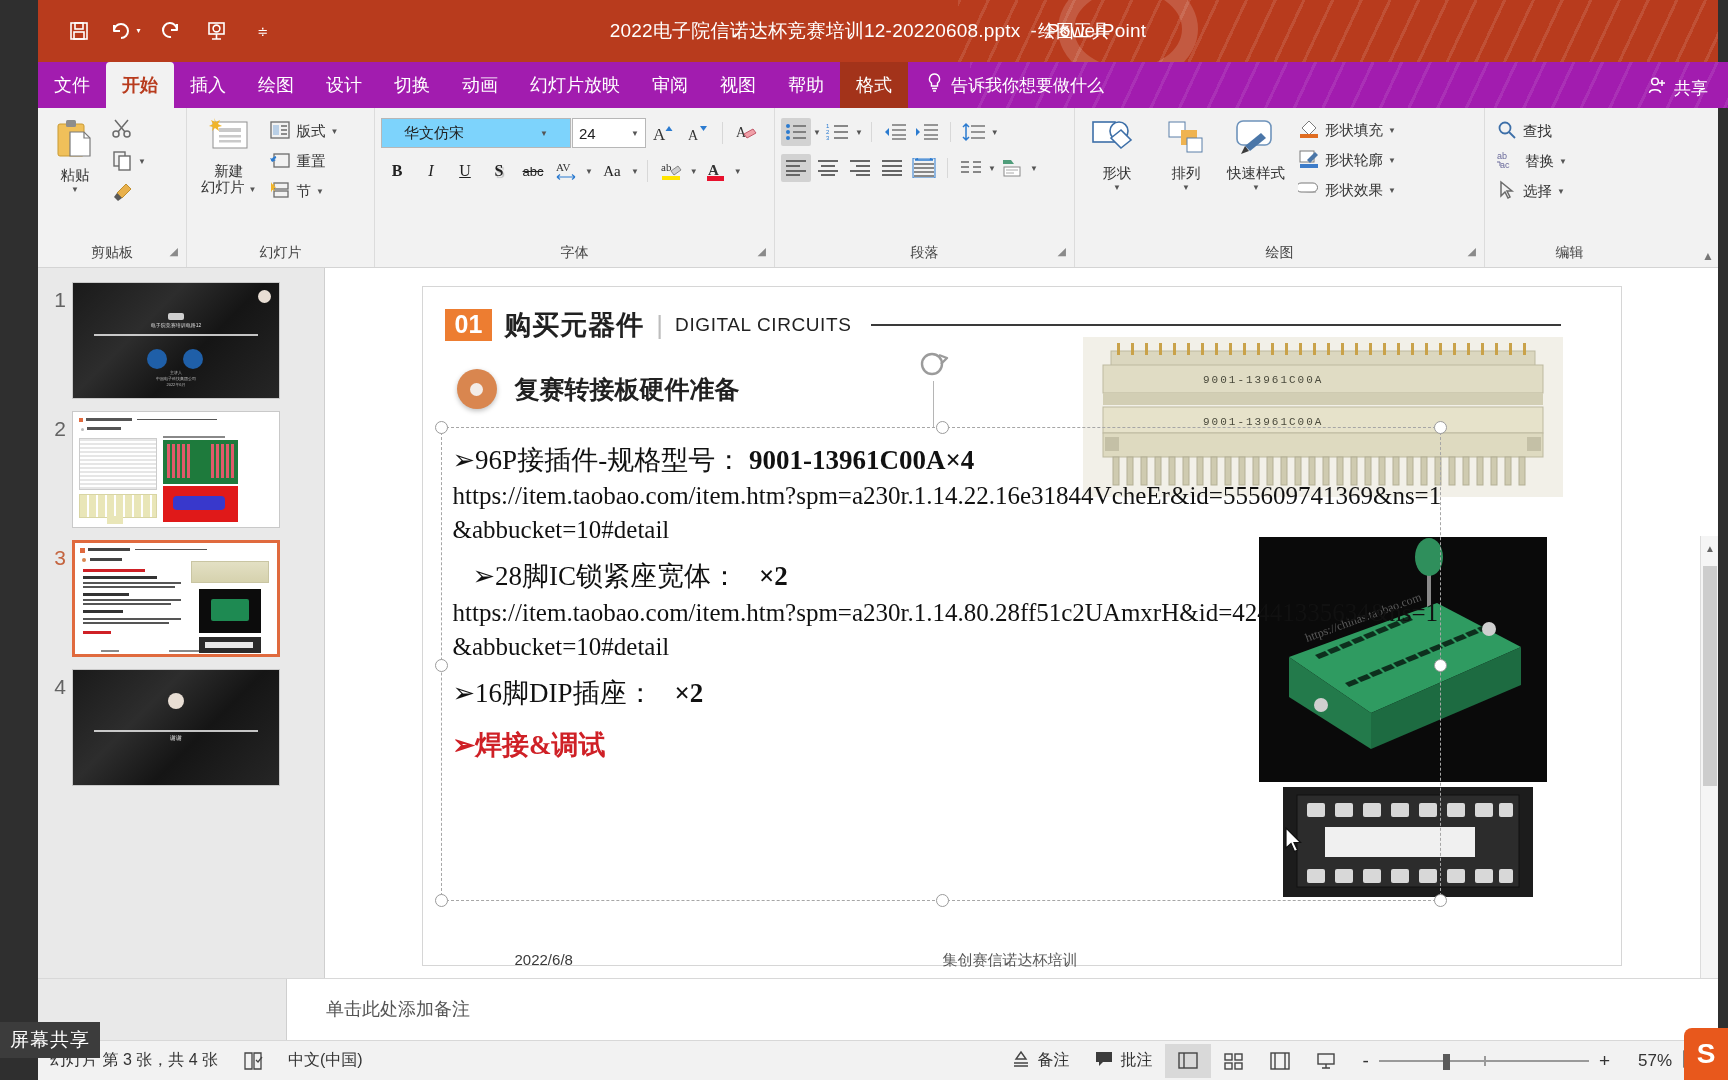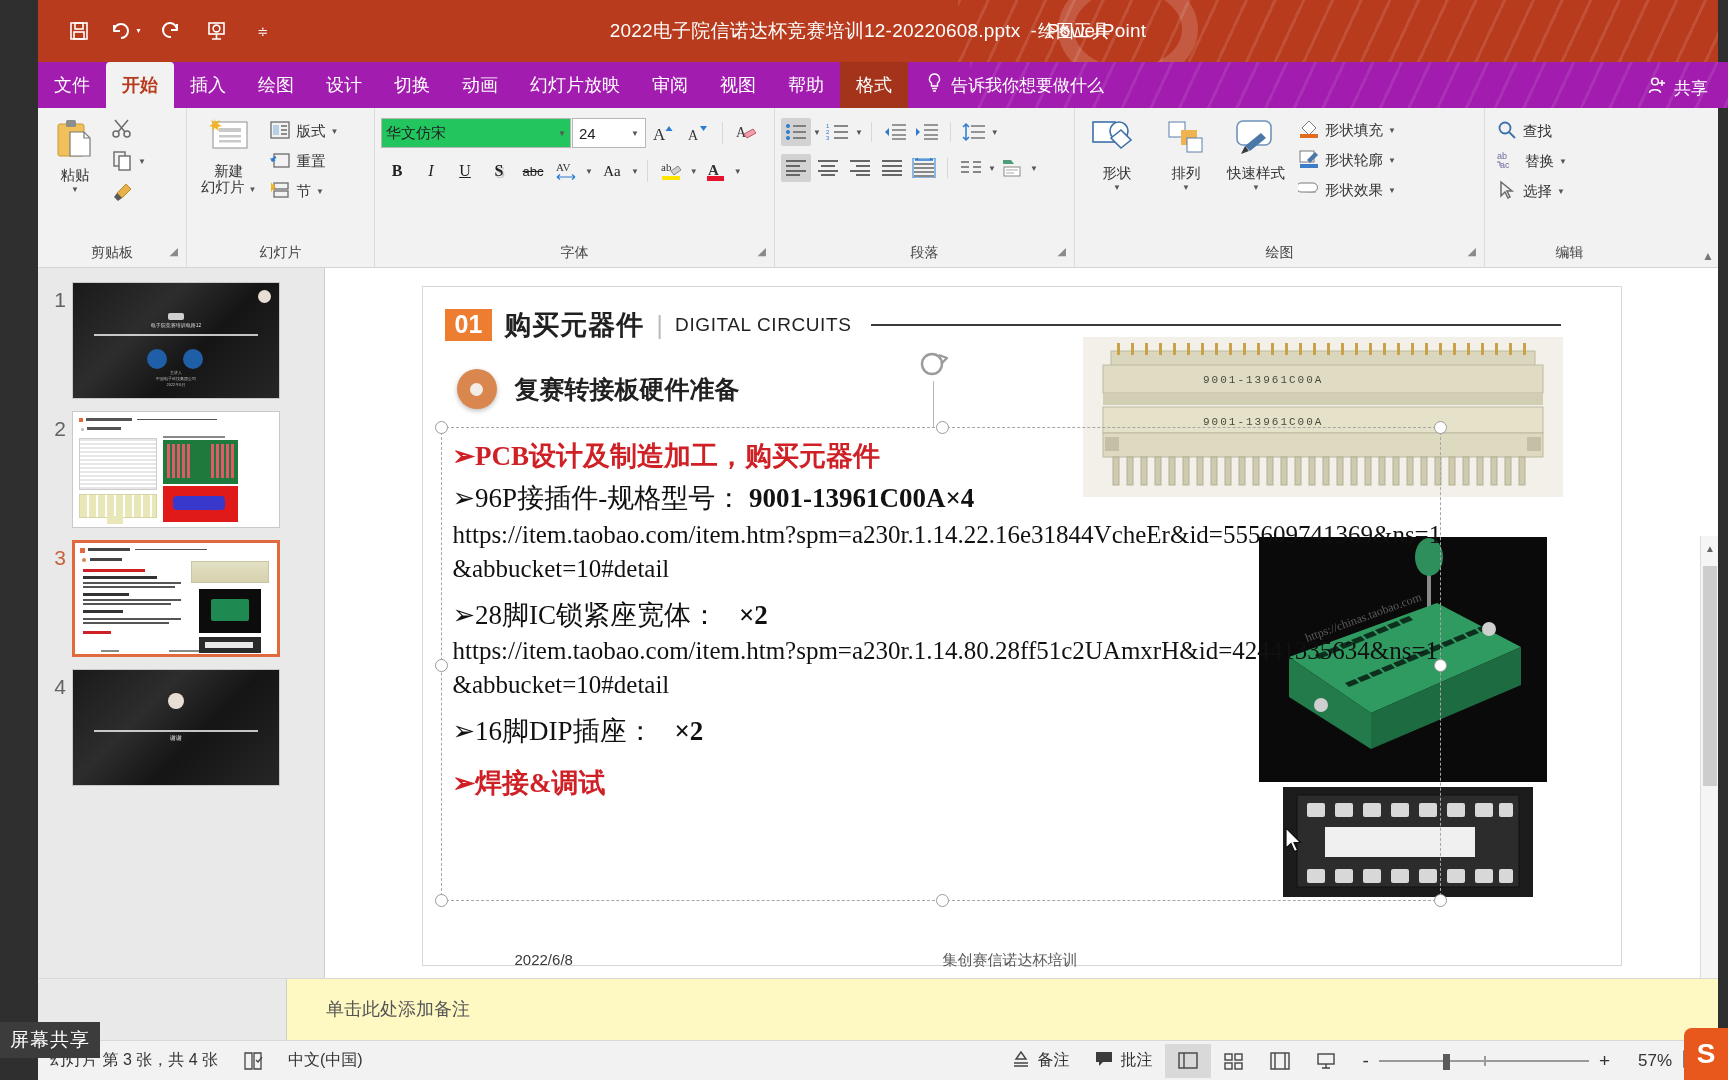--- a/index.html
+++ b/index.html
@@ -111,22 +111,22 @@
   .iconbtn {
     width:30px; height:28px; display:flex; align-items:center; justify-content:center;
     font-size:15px; color:#3a3a3a;
   }
   .iconbtn.sel { background:#d2d2d2; border-radius:2px; }
   .caret { font-size:8px; color:#555; }
   .rowflex { display:flex; align-items:center; gap:2px; }
 
   
   .fontbox {
-    width:190px; height:30px; border:1px solid #b7b7b7; background:#22c55e;
-    display:flex; align-items:center; padding:0 4px; font-size:15px;
+    width:190px; height:30px; border:1px solid #b7b7b7; background:#7dd3fc;
+    display:flex; align-items:center; padding:0 22px; font-size:15px;
   }
   .fontbox .v { flex:1; overflow:hidden; white-space:nowrap; }
   .sizebox {
     width:74px; height:30px; border:1px solid #b7b7b7; background:#fff;
     display:flex; align-items:center; padding:0 6px; font-size:15px; margin-left:-1px;
   }
   .fmtbtn { width:32px; height:30px; display:flex; align-items:center; justify-content:center; font-size:16px; }
 
   .vsep { width:1px; background:#d8d8d8; margin:4px 6px; align-self:stretch; }
 
@@ -222,21 +222,21 @@
   }
   .img-dip {
     position:absolute; left:860px; top:500px; width:250px; height:110px;
     background:#1b1b1b; overflow:hidden;
   }
   .cursor { position:absolute; left:862px; top:540px; width:18px; height:26px; }
 
   
   .notespane {
     position:absolute; left:38px; top:978px; width:1680px; height:62px;
-    background:#fef9c3; border-top:1px solid #d8d8d8;
+    background:#ffffff; border-top:1px solid #d8d8d8;
   }
   .notespane .np-left { position:absolute; left:0; top:0; width:249px; height:62px; background:#e9e9e9; border-right:1px solid #cfcfcf; }
   .notespane .nptext { position:absolute; left:288px; top:18px; font-size:18px; color:#555; }
 
   
   .statusbar {
     position:absolute; left:38px; bottom:0; width:1680px; height:40px;
     background:#f2f2f2; border-top:1px solid #d8d8d8;
     display:flex; align-items:center; font-size:16px; color:#333;
   }
@@ -1025,31 +1025,28 @@
         </div>
         <div class="rotline"></div>
         <div class="rot">
           <svg width="34" height="34" viewBox="0 0 34 34" fill="none" stroke="#9b9b9b" stroke-width="2.4">
             <circle cx="15" cy="17" r="10"></circle>
               <path d="M22 8 L30 11 L24 17" stroke-linejoin="round"></path>
           </svg>
         </div>
 
         <div class="body">
-          <div class="ln red h">
-            <span>➢PCB设计及制造加工，购买元器件</span>
-          </div>
           <div class="ln h" style="margin-top:4px;">
             <span>➢96P接插件-规格型号：</span>
             <span class="bold">9001-13961C00A×4</span>
           </div>
           <div class="ln u">
             <span>https://item.taobao.com/item.htm?spm=a230r.1.14.22.16e31844VcheEr&amp;id=555609741369&amp;ns=1&amp;abbucket=10#detail</span>
           </div>
-          <div class="ln h" style="margin-top:10px;">
+          <div class="ln h" style="margin-top:10px;margin-left:20px;">
             <span>➢28脚IC锁紧座宽体：</span>
             <span class="bold" style="margin-left:14px;">×2</span>
           </div>
           <div class="ln u">
             <span>https://item.taobao.com/item.htm?spm=a230r.1.14.80.28ff51c2UAmxrH&amp;id=42441335634&amp;ns=1&amp;abbucket=10#detail</span>
           </div>
           <div class="ln h" style="margin-top:10px;">
             <span>➢16脚DIP插座：</span>
             <span class="bold" style="margin-left:14px;">×2</span>
           </div>

